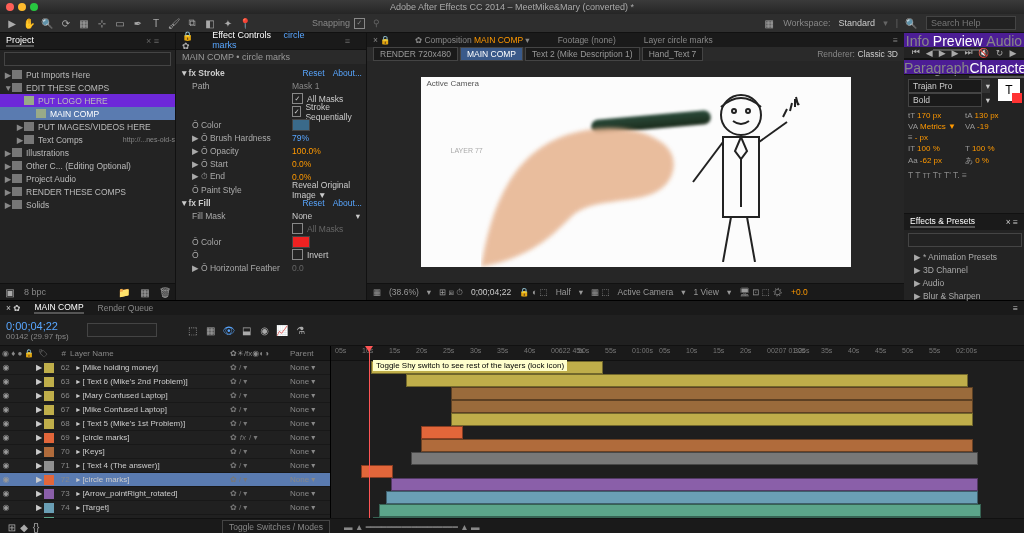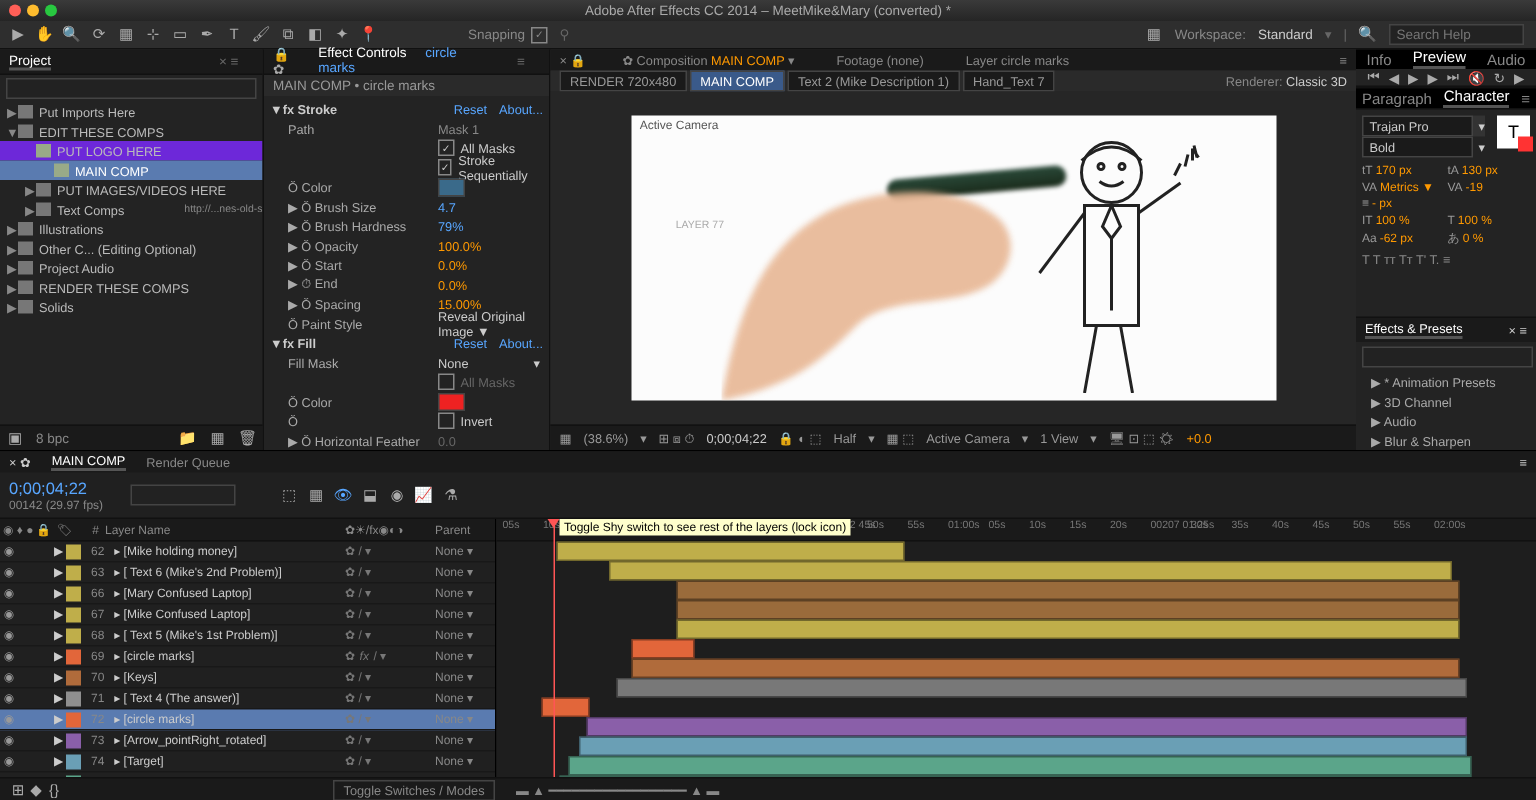--- a/index.html
+++ b/index.html
@@ -60,21 +60,21 @@
 .layer77{position:absolute;top:70px;left:30px;font-size:7px;color:#aaa}
 
 .figure{position:absolute;right:40px;top:10px;width:140px;height:175px}
 .sk{position:absolute;stroke:#222;stroke-width:2;fill:none}
 .hand{position:absolute;left:60px;top:20px;width:210px;height:170px;pointer-events:none}
 .pen{position:absolute;left:170px;top:38px;width:120px;height:14px;background:linear-gradient(#2a4a3a,#1a2a1a);border-radius:7px;transform:rotate(-5deg);filter:blur(1.5px)}
 .compfoot{height:16px;background:#1a1a1a;display:flex;align-items:center;font-size:8.5px;color:#999;padding:0 6px;gap:8px;border-top:1px solid #111}
 .compfoot span{white-space:nowrap}
 
 .rcol{width:120px;background:#232323;display:flex;flex-direction:column}
-.rtabs{height:14px;background:#000000;display:flex;align-items:flex-end;font-size:10px;color:#888;justify-content:space-around}
+.rtabs{height:14px;background:#4c1d95;display:flex;align-items:flex-start;font-size:14px;color:#888;justify-content:space-around}
 .playctl{height:18px;display:flex;align-items:center;justify-content:center;gap:6px;border-bottom:1px solid #111;color:#aaa}
 .char{flex:0 0 130px;border-top:1px solid #111;padding:4px;font-size:8.5px;overflow:hidden}
 .cfield{display:flex;align-items:center;height:14px;gap:4px}
 .cfield.sel{background:#333}
 .dd{flex:1;background:#1a1a1a;border:1px solid #444;padding:1px 4px;color:#ccc}
 .csam{width:22px;height:22px;background:#fff;color:#000;display:flex;align-items:center;justify-content:center;font-size:12px;float:right;margin-left:4px;position:relative}
 .csam::after{content:"";position:absolute;right:-2px;bottom:-2px;width:10px;height:10px;background:#f33}
 .cgrid{display:grid;grid-template-columns:1fr 1fr;gap:2px;margin-top:4px}
 .cchip{display:flex;align-items:center;gap:2px;font-size:8px;color:#999}
 .cchip .v{color:#f90}
@@ -98,21 +98,21 @@
 .lcolor{width:10px;height:10px;margin:0 2px}
 .lnum{width:18px;color:#888;text-align:center;padding-right:2px}
 .lname{flex:1;color:#ccc;white-space:nowrap;overflow:hidden}
 .lsw{width:60px;display:flex;gap:3px;color:#777}
 .lmode{width:40px;color:#888}
 .tracks{flex:1;position:relative;background:#1e1e1e}
 .ruler{height:14px;background:#1a1a1a;position:relative;font-size:7px;color:#777;border-bottom:1px solid #111}
 .tick{position:absolute;top:1px}
 .playhead{position:absolute;top:0;bottom:0;width:1px;background:#f55;left:38px;z-index:5}
 .playhead::before{content:"";position:absolute;top:0;left:-4px;border:4px solid transparent;border-top:6px solid #f55}
-.tooltip{position:absolute;top:0;left:42px;background:#ffc;color:#000;font-size:8px;padding:1px 3px;white-space:nowrap;z-index:6}
+.tooltip{position:absolute;top:14px;left:42px;background:#ffc;color:#000;font-size:8px;padding:1px 3px;white-space:nowrap;z-index:6}
 .bar{position:absolute;height:11px;border:1px solid rgba(0,0,0,.4)}
 .tlfoot{height:16px;background:#1a1a1a;border-top:1px solid #111;display:flex;align-items:center;padding:0 6px;font-size:8.5px;color:#888}
 .tog{margin-left:180px;border:1px solid #444;padding:1px 6px}
 </style>
 </head>
 <body>
 
 <div class="window">
 
   <div class="titlebar">
@@ -258,42 +258,34 @@
         <div class="erow">
             <span class="elabel"></span>
             <span class="chk">✓</span>
             <span>Stroke Sequentially</span>
           </div>
         <div class="erow">
             <span class="elabel"> Ŏ <span>Color</span></span>
             <span class="swatch" style="background:#3a6a8a"></span>
           </div>
         <div class="erow">
-            <span class="elabel">▶ Ŏ <span>Brush Size</span></span>
-            <span class="eval b">4.7</span>
-          </div>
-        <div class="erow">
             <span class="elabel">▶ Ŏ <span>Brush Hardness</span></span>
             <span class="eval b">79%</span>
           </div>
         <div class="erow">
             <span class="elabel">▶ Ŏ <span>Opacity</span></span>
             <span class="eval">100.0%</span>
           </div>
         <div class="erow">
             <span class="elabel">▶ Ŏ <span>Start</span></span>
             <span class="eval">0.0%</span>
           </div>
         <div class="erow">
             <span class="elabel">▶ ⏱ <span>End</span></span>
             <span class="eval">0.0%</span>
-          </div>
-        <div class="erow">
-            <span class="elabel">▶ Ŏ <span>Spacing</span></span>
-            <span class="eval">15.00%</span>
           </div>
         <div class="erow">
             <span class="elabel"> Ŏ <span>Paint Style</span></span>
             <span style="color:#ccc">Reveal Original Image ▼</span>
           </div>
         <div class="erow">
             <span style="margin-left:-12px">▼ </span>
             <b>fx Fill</b>
             <span style="margin-left:auto;color:#58a6ff;margin-right:8px">Reset</span>
             <span style="color:#58a6ff;margin-right:4px">About...</span>

